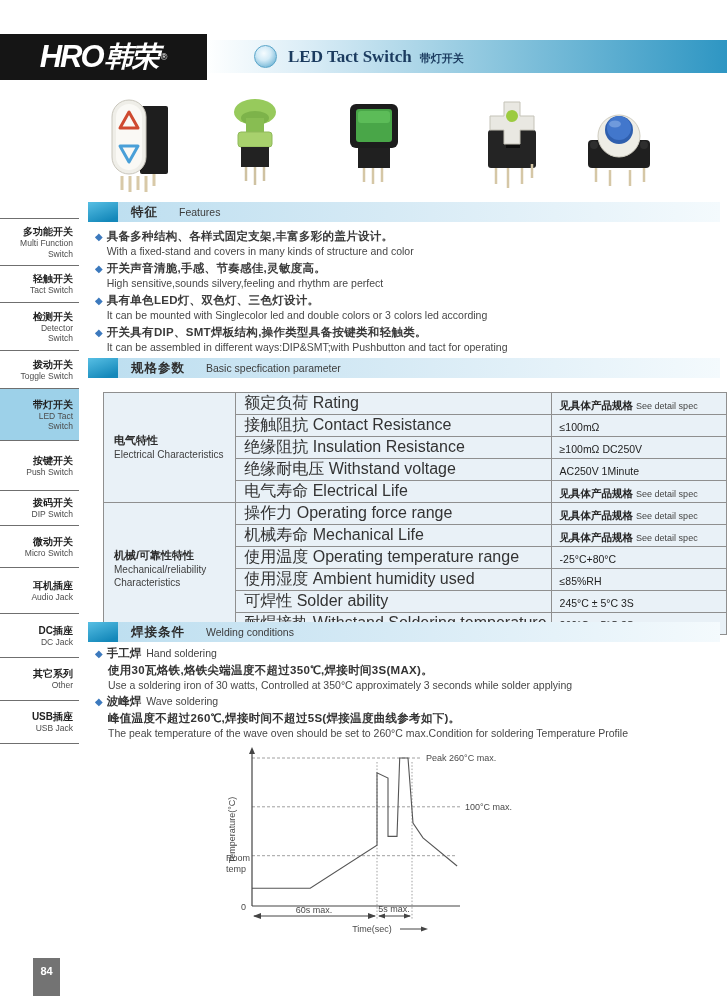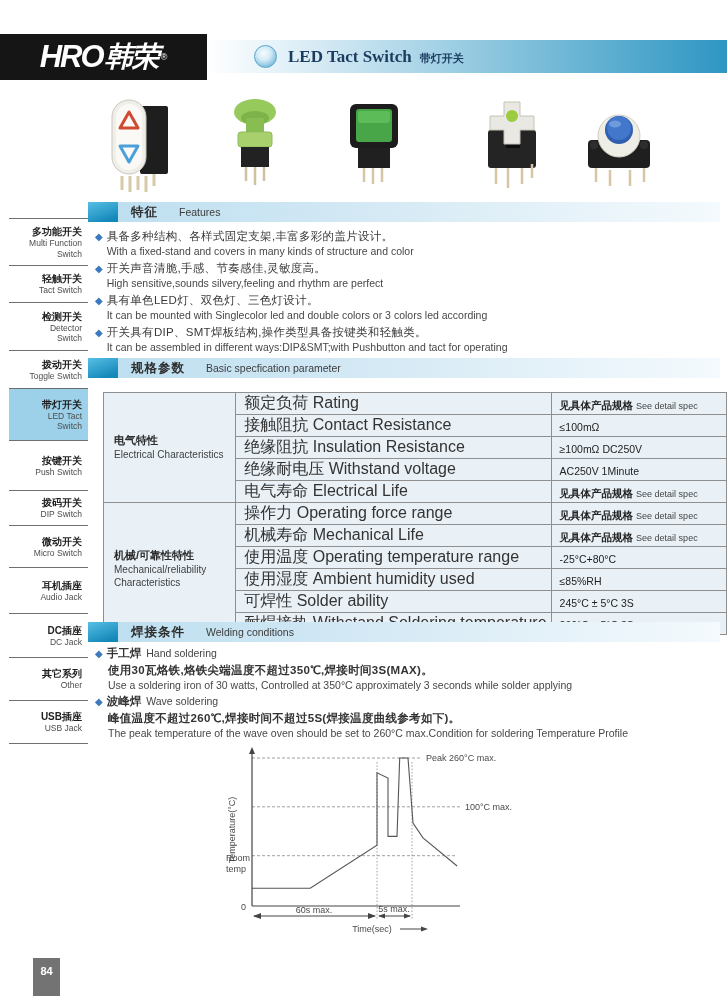--- a/index.html
+++ b/index.html
@@ -8,36 +8,36 @@
   
   .logo-box{left:0;top:34px;width:207px;height:46px;background:#151515;display:flex;align-items:center;justify-content:center;}
   .logo-en{color:#fff;font-style:italic;font-weight:bold;font-size:31px;letter-spacing:-2px;}
   .logo-cn{color:#fff;font-style:italic;font-weight:bold;font-size:28px;margin-left:2px;letter-spacing:-1px;}
   .logo-reg{color:#fff;font-size:9px;vertical-align:14px;margin-left:2px;font-style:normal;}
   .title-bar{left:207px;top:40px;width:520px;height:33px;background:linear-gradient(90deg,#feffff 0%,#ddeef7 18%,#8cc6de 55%,#2e96c3 100%);display:flex;align-items:center;}
   .led-icon{width:21px;height:21px;border-radius:50%;margin-left:47px;background:radial-gradient(circle at 42% 35%,#f6fcff 0%,#d3ebf7 38%,#82bedb 75%,#4a9cc6 100%);border:1px solid #5aa5c9;flex:none;}
   .title-en{font-family:"Liberation Serif",serif;font-weight:bold;font-size:17px;color:#1b3b5f;margin-left:11px;}
   .title-cn{font-size:11px;font-weight:bold;color:#1b3b5f;margin-left:8px;padding-top:3px;}
   
-  .sidebar{left:9px;top:218px;width:79px;border-top:1px solid #6f6f6f;}
+  .sidebar{left:0;top:218px;width:79px;border-top:1px solid #6f6f6f;}
   .side-item{border-bottom:1px solid #6f6f6f;display:flex;flex-direction:column;justify-content:center;align-items:flex-end;padding:2px 6px 2px 0;box-sizing:border-box;text-align:right;}
   .side-item.active{background:#9dd1e9;}
   .side-cn{font-size:10px;font-weight:bold;color:#1f1f1f;line-height:1.3;}
   .side-en{font-size:8.5px;color:#4c4c4c;line-height:1.2;max-width:58px;}
   
   .sec-head{left:88px;height:20px;width:632px;display:flex;}
   .sec-square{width:30px;height:20px;background:linear-gradient(160deg,#57bfe4 0%,#1488ba 85%);flex:none;}
   .sec-bar{flex:1;background:linear-gradient(90deg,#bedff0 0%,#d6eaf5 45%,#f4fafd 100%);display:flex;align-items:center;padding-left:13px;}
   .sec-cn{font-size:12.5px;font-weight:bold;color:#2e2e2e;letter-spacing:1px;}
   .sec-en{font-size:10.5px;color:#3c3c3c;margin-left:21px;}
   
   .features{left:95px;top:229px;width:615px;}
   .feat{display:flex;margin-bottom:4px;}
   .diamond{color:#3c79bd;font-size:10px;line-height:15px;margin-right:4px;flex:none;}
-  .feat-zh{font-size:11.5px;font-weight:normal;color:#3a3a3a;line-height:15px;letter-spacing:0.3px;}
+  .feat-zh{font-size:11.5px;font-weight:bold;color:#3a3a3a;line-height:15px;letter-spacing:0.3px;}
   .feat-en{font-size:10.5px;color:#474747;line-height:12px;margin-top:1px;}
   .welding{left:95px;top:646px;width:625px;}
   .weld-item{margin-bottom:3px;}
   .weld-title{display:flex;align-items:baseline;}
   .weld-zh{font-size:11.5px;font-weight:bold;color:#333;}
   .weld-en{font-size:10.5px;color:#444;margin-left:5px;}
   .weld-line-zh{font-size:11.5px;font-weight:bold;color:#333;margin:2px 0 1px 13px;letter-spacing:0.3px;}
   .weld-line-en{font-size:10.5px;color:#474747;margin-left:13px;line-height:12px;}
   
   .spec-table{left:103px;top:392px;border-collapse:collapse;}

